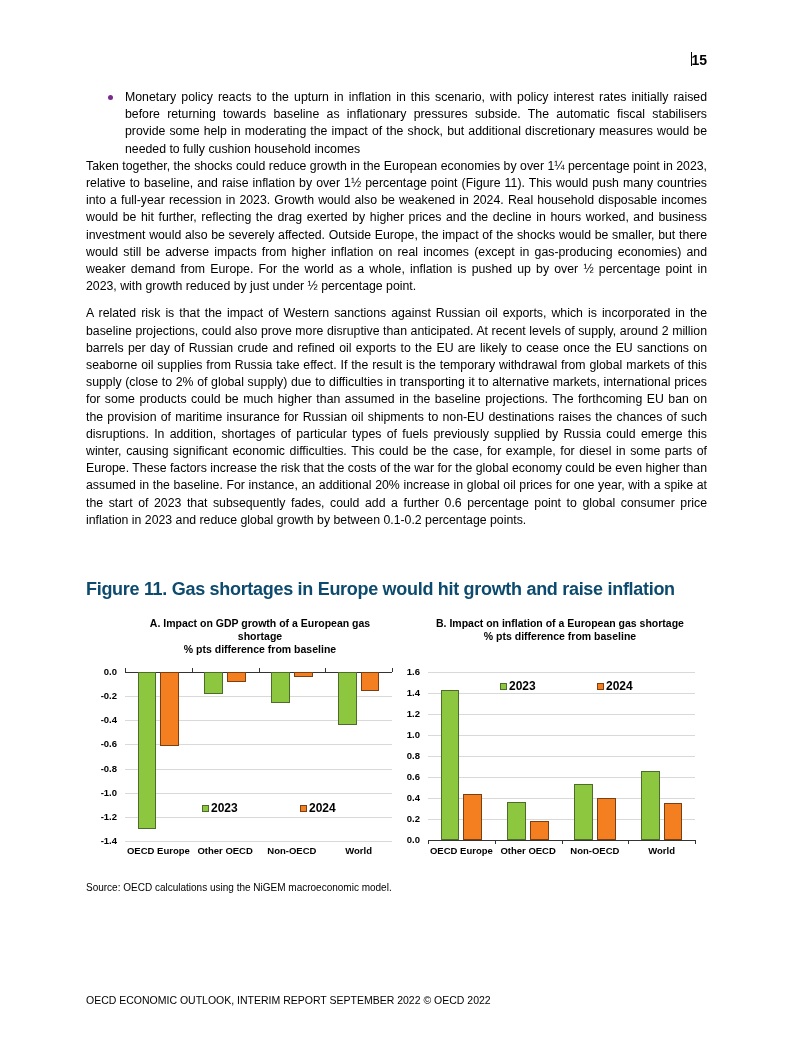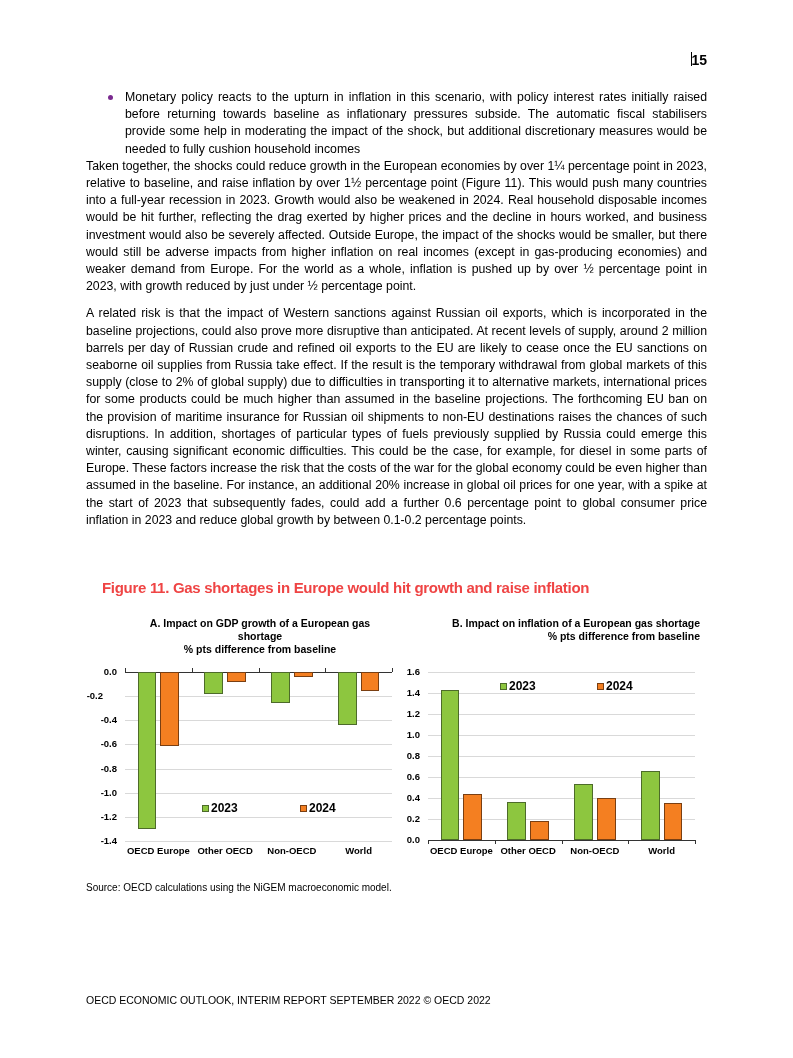--- a/index.html
+++ b/index.html
@@ -3,21 +3,21 @@
 <meta charset="utf-8">
 <style>
   html, body { margin:0; padding:0; background:#fff; }
   body { width:793px; height:1058px; position:relative; font-family:"Liberation Sans", sans-serif; color:#000; }
   .pagenum { position:absolute; top:52px; right:86px; font-size:14px; font-weight:bold; }
   .pagenum .bar { display:inline-block; width:1px; height:14px; background:#000; vertical-align:-2px; margin-right:4px; }
   .content { position:absolute; left:86px; top:89px; width:621px; font-size:12.3px; line-height:17.2px; }
   .bullet { position:relative; padding-left:39px; text-align:justify; }
   .bullet .dot { position:absolute; left:22px; top:6px; width:5px; height:5px; border-radius:50%; background:#7a2a8f; }
   p { margin:0 0 10px 0; text-align:justify; }
-  .fig-title { position:absolute; left:102px; top:579px; font-size:15px; font-weight:bold; color:#ef4444; letter-spacing:-0.3px; }
+  .fig-title { position:absolute; left:86px; top:579px; font-size:18px; font-weight:bold; color:#0c4a6e; letter-spacing:-0.3px; }
   .chart { position:absolute; }
   .chart-title { position:absolute; font-size:10.5px; font-weight:bold; text-align:center; line-height:13px; }
   .ytick { position:absolute; font-size:9.5px; font-weight:bold; text-align:right; width:30px; }
   .grid { position:absolute; height:1px; background:#d9d9d9; }
   .axis { position:absolute; background:#333; }
   .bar { position:absolute; box-sizing:border-box; }
   .g { background:#8dc63f; border:1px solid #4d6b2a; }
   .o { background:#f47f21; border:1px solid #7a3f12; }
   .xlab { position:absolute; font-size:9.5px; font-weight:bold; text-align:center; width:80px; }
   .leg { position:absolute; font-size:12px; font-weight:bold; }
@@ -41,21 +41,21 @@
 
 <div class="fig-title">Figure 11. Gas shortages in Europe would hit growth and raise inflation</div>
 
 <div id="chartA" class="chart" style="left:0;top:0;width:400px;height:870px;">
   <div class="chart-title" style="left:135px;top:617px;width:250px;">
     <div>A. Impact on GDP growth of a European gas</div>
     <div>shortage</div>
     <div>% pts difference from baseline</div>
   </div>
 <div class="ytick" style="left: 87px; top: 666px;">0.0</div>
-    <div class="ytick" style="left: 73px; top: 690.143px;">-0.2</div>
+    <div class="ytick" style="left: 87px; top: 690.143px;">-0.2</div>
     <div class="grid" style="left: 125px; top: 696.143px; width: 267px;"></div>
     <div class="ytick" style="left: 87px; top: 714.286px;">-0.4</div>
     <div class="grid" style="left: 125px; top: 720.286px; width: 267px;"></div>
     <div class="ytick" style="left: 87px; top: 738.429px;">-0.6</div>
     <div class="grid" style="left: 125px; top: 744.429px; width: 267px;"></div>
     <div class="ytick" style="left: 87px; top: 762.571px;">-0.8</div>
     <div class="grid" style="left: 125px; top: 768.571px; width: 267px;"></div>
     <div class="ytick" style="left: 87px; top: 786.714px;">-1.0</div>
     <div class="grid" style="left: 125px; top: 792.714px; width: 267px;"></div>
     <div class="ytick" style="left: 87px; top: 810.857px;">-1.2</div>
@@ -78,21 +78,21 @@
     <div class="bar g" style="left: 271.183px; top: 672px; width: 18.69px; height: 31.3857px;"></div>
     <div class="bar o" style="left: 293.877px; top: 672px; width: 18.69px; height: 4.82857px;"></div>
     <div class="xlab" style="left: 318.625px; top: 845px;">World</div>
     <div class="bar g" style="left: 337.933px; top: 672px; width: 18.69px; height: 53.1143px;"></div>
     <div class="bar o" style="left: 360.627px; top: 672px; width: 18.69px; height: 19.3143px;"></div>
     <div class="leg" style="left: 202px; top: 801px;"><span class="sw g"></span><span>2023</span></div>
     <div class="leg" style="left: 300px; top: 801px;"><span class="sw o"></span><span>2024</span></div>
   </div>
 
 <div id="chartB" class="chart" style="left:0;top:0;width:793px;height:870px;">
-  <div class="chart-title" style="left:420px;top:617px;width:280px;text-align:right;">
+  <div class="chart-title" style="left:420px;top:617px;width:280px;">
     <div>B. Impact on inflation of a European gas shortage</div>
     <div>% pts difference from baseline</div>
   </div>
 <div class="ytick" style="left: 390px; top: 666px;">1.6</div>
     <div class="grid" style="left: 428px; top: 672px; width: 267px;"></div>
     <div class="ytick" style="left: 390px; top: 687px;">1.4</div>
     <div class="grid" style="left: 428px; top: 693px; width: 267px;"></div>
     <div class="ytick" style="left: 390px; top: 708px;">1.2</div>
     <div class="grid" style="left: 428px; top: 714px; width: 267px;"></div>
     <div class="ytick" style="left: 390px; top: 729px;">1.0</div>

